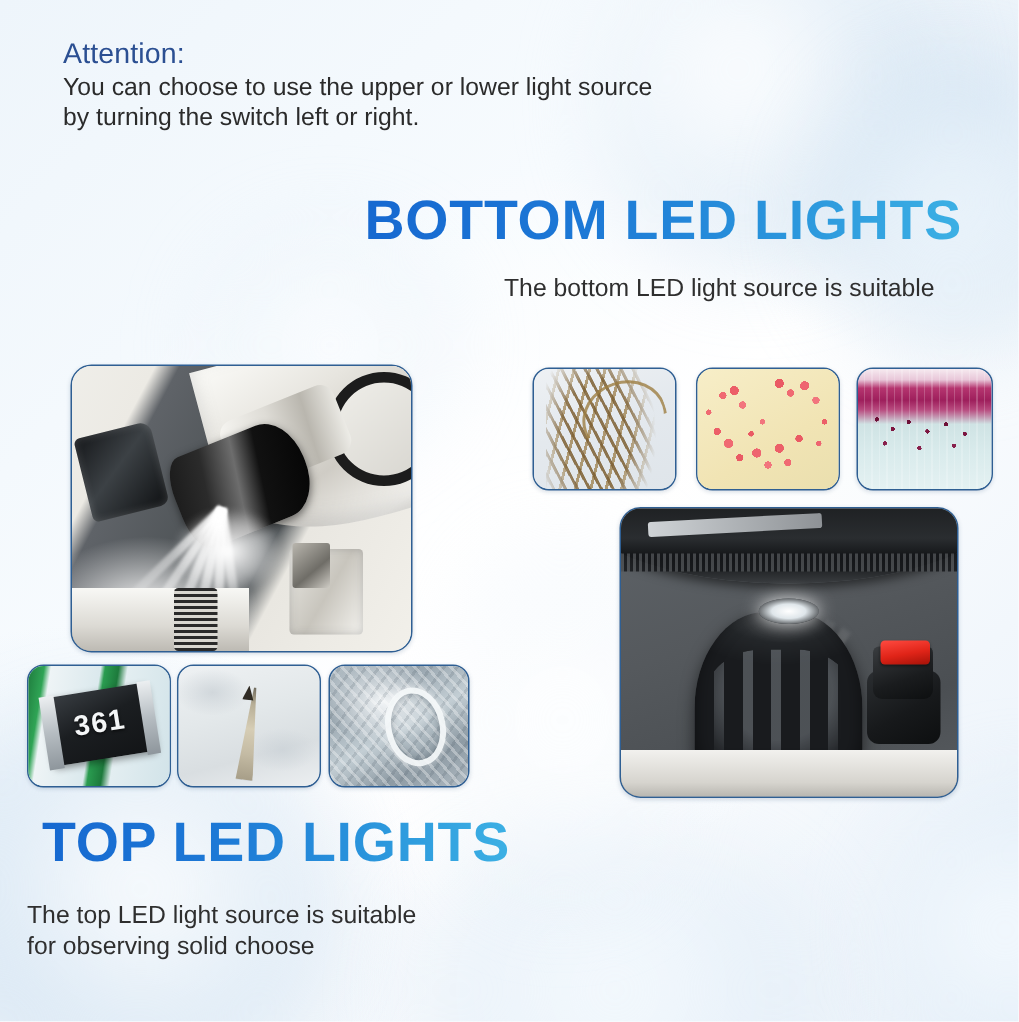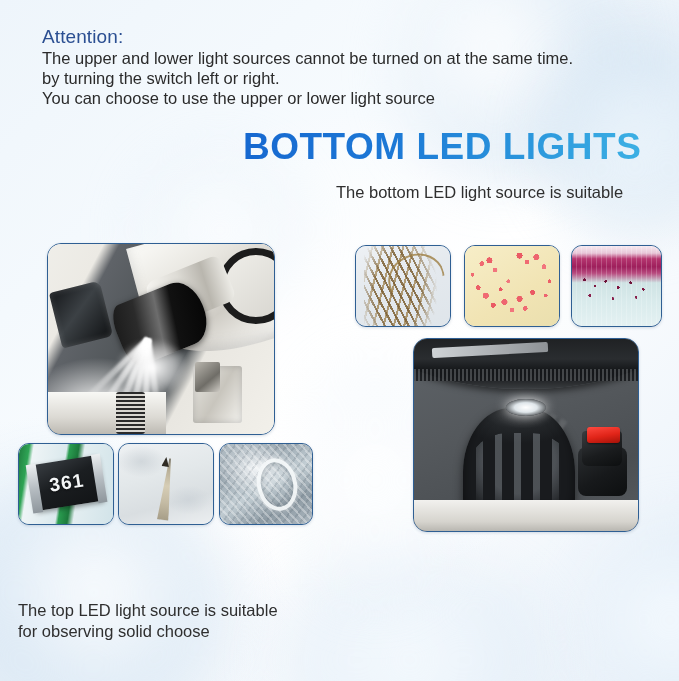--- a/index.html
+++ b/index.html
@@ -514,23 +514,22 @@
   <div class="blob b1"></div>
   <div class="blob b2"></div>
   <div class="blob b3"></div>
   <div class="blob b4"></div>
   <div class="blob b5"></div>
   <div class="blob b6"></div>
   <div class="blob b7"></div>
 
   <div class="attention-block">
     <div class="attention-title">Attention:</div>
-    <div class="attention-line">The upper and lower light sources cannot be turned on at the same time.</div>
+    <div class="attention-line">You can choose to use the upper or lower light source</div>
     <div class="attention-line">by turning the switch left or right.</div>
-    <div class="attention-line">You can choose to use the upper or lower light source</div>
   </div>
 
   <div class="section-heading heading-bottom">BOTTOM LED LIGHTS</div>
   <div class="caption bottom-cap">
     <span class="cl1">The bottom LED light source is suitable</span>
   </div>
 
   <div class="panel p-scope">
     <div class="ph scope-bg">
       <div class="scope-arm"></div>
@@ -600,18 +599,19 @@
       <div class="needle-shape"></div>
       <div class="needle-tip"></div>
     </div>
   </div>
   <div class="panel small p-o3">
     <div class="ph obj-metal">
       <div class="metal-ring"></div>
     </div>
   </div>
 
+  <div class="section-heading heading-top">TOP LED LIGHTS</div>
   <div class="caption top-cap">
     <span class="cl1">The top LED light source is suitable</span>
     <span class="cl2">for observing solid choose</span>
   </div>
 
 </div>
 
 </body></html>

